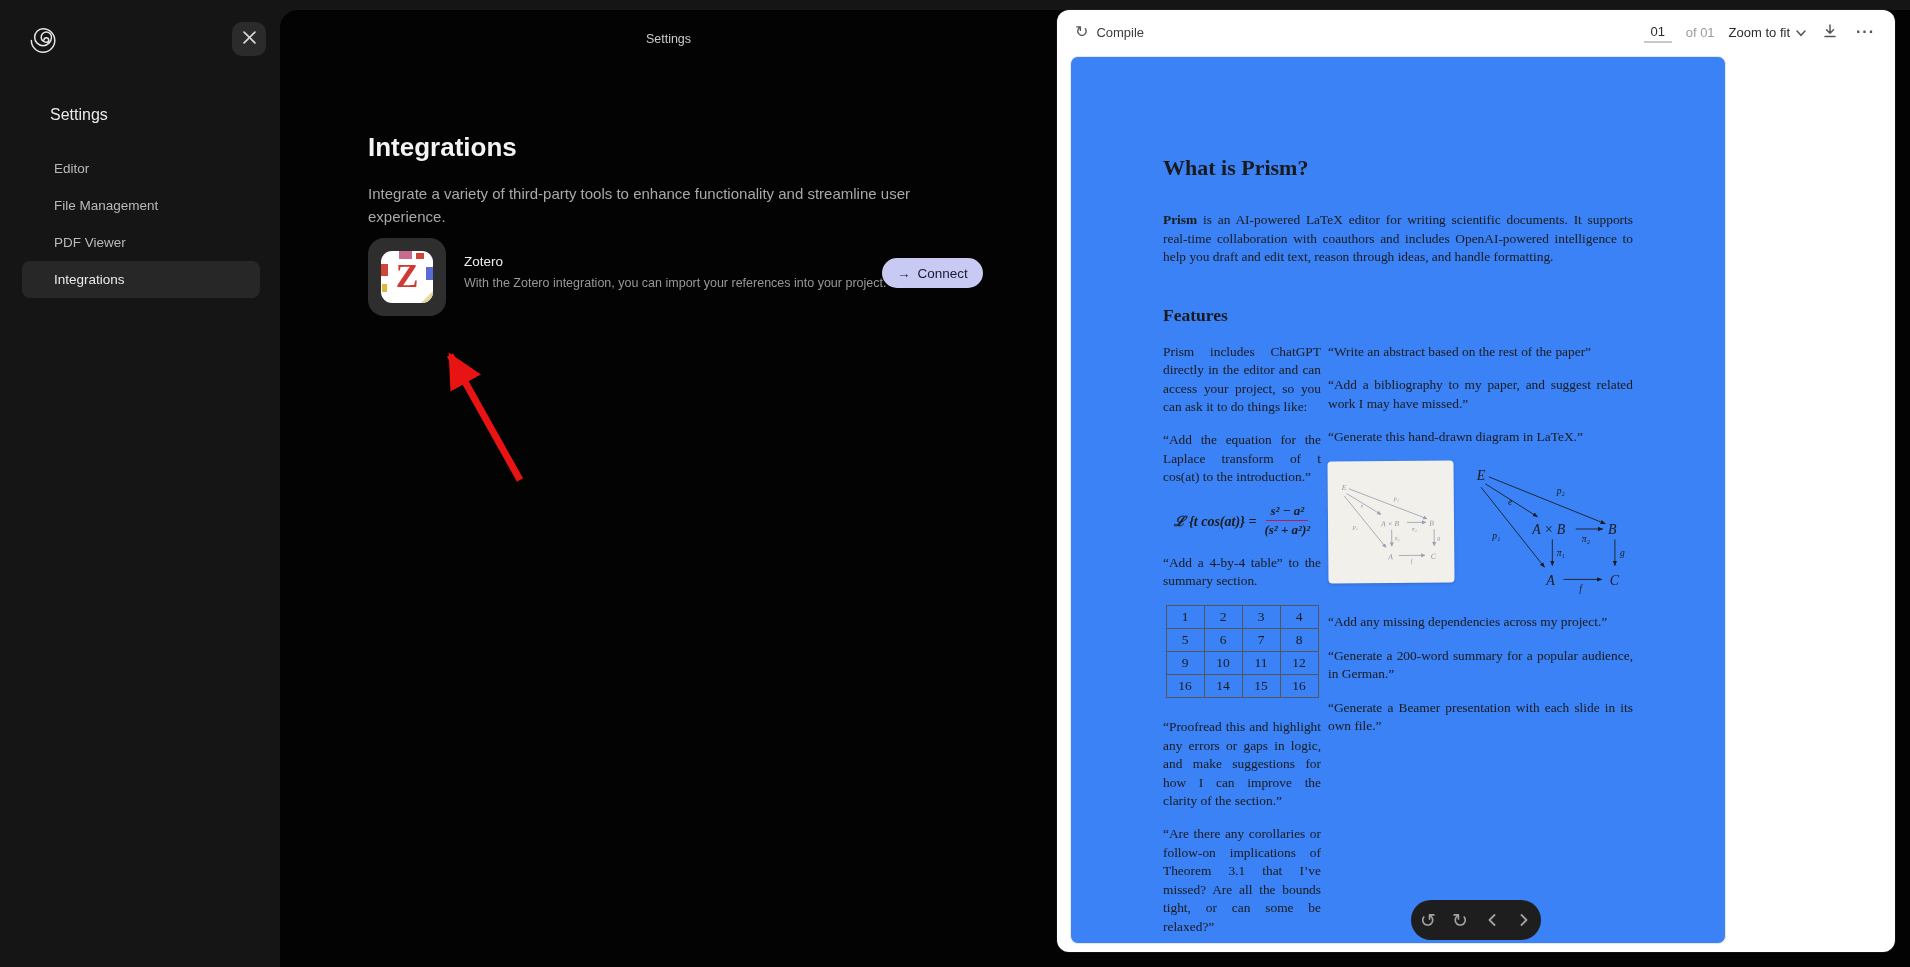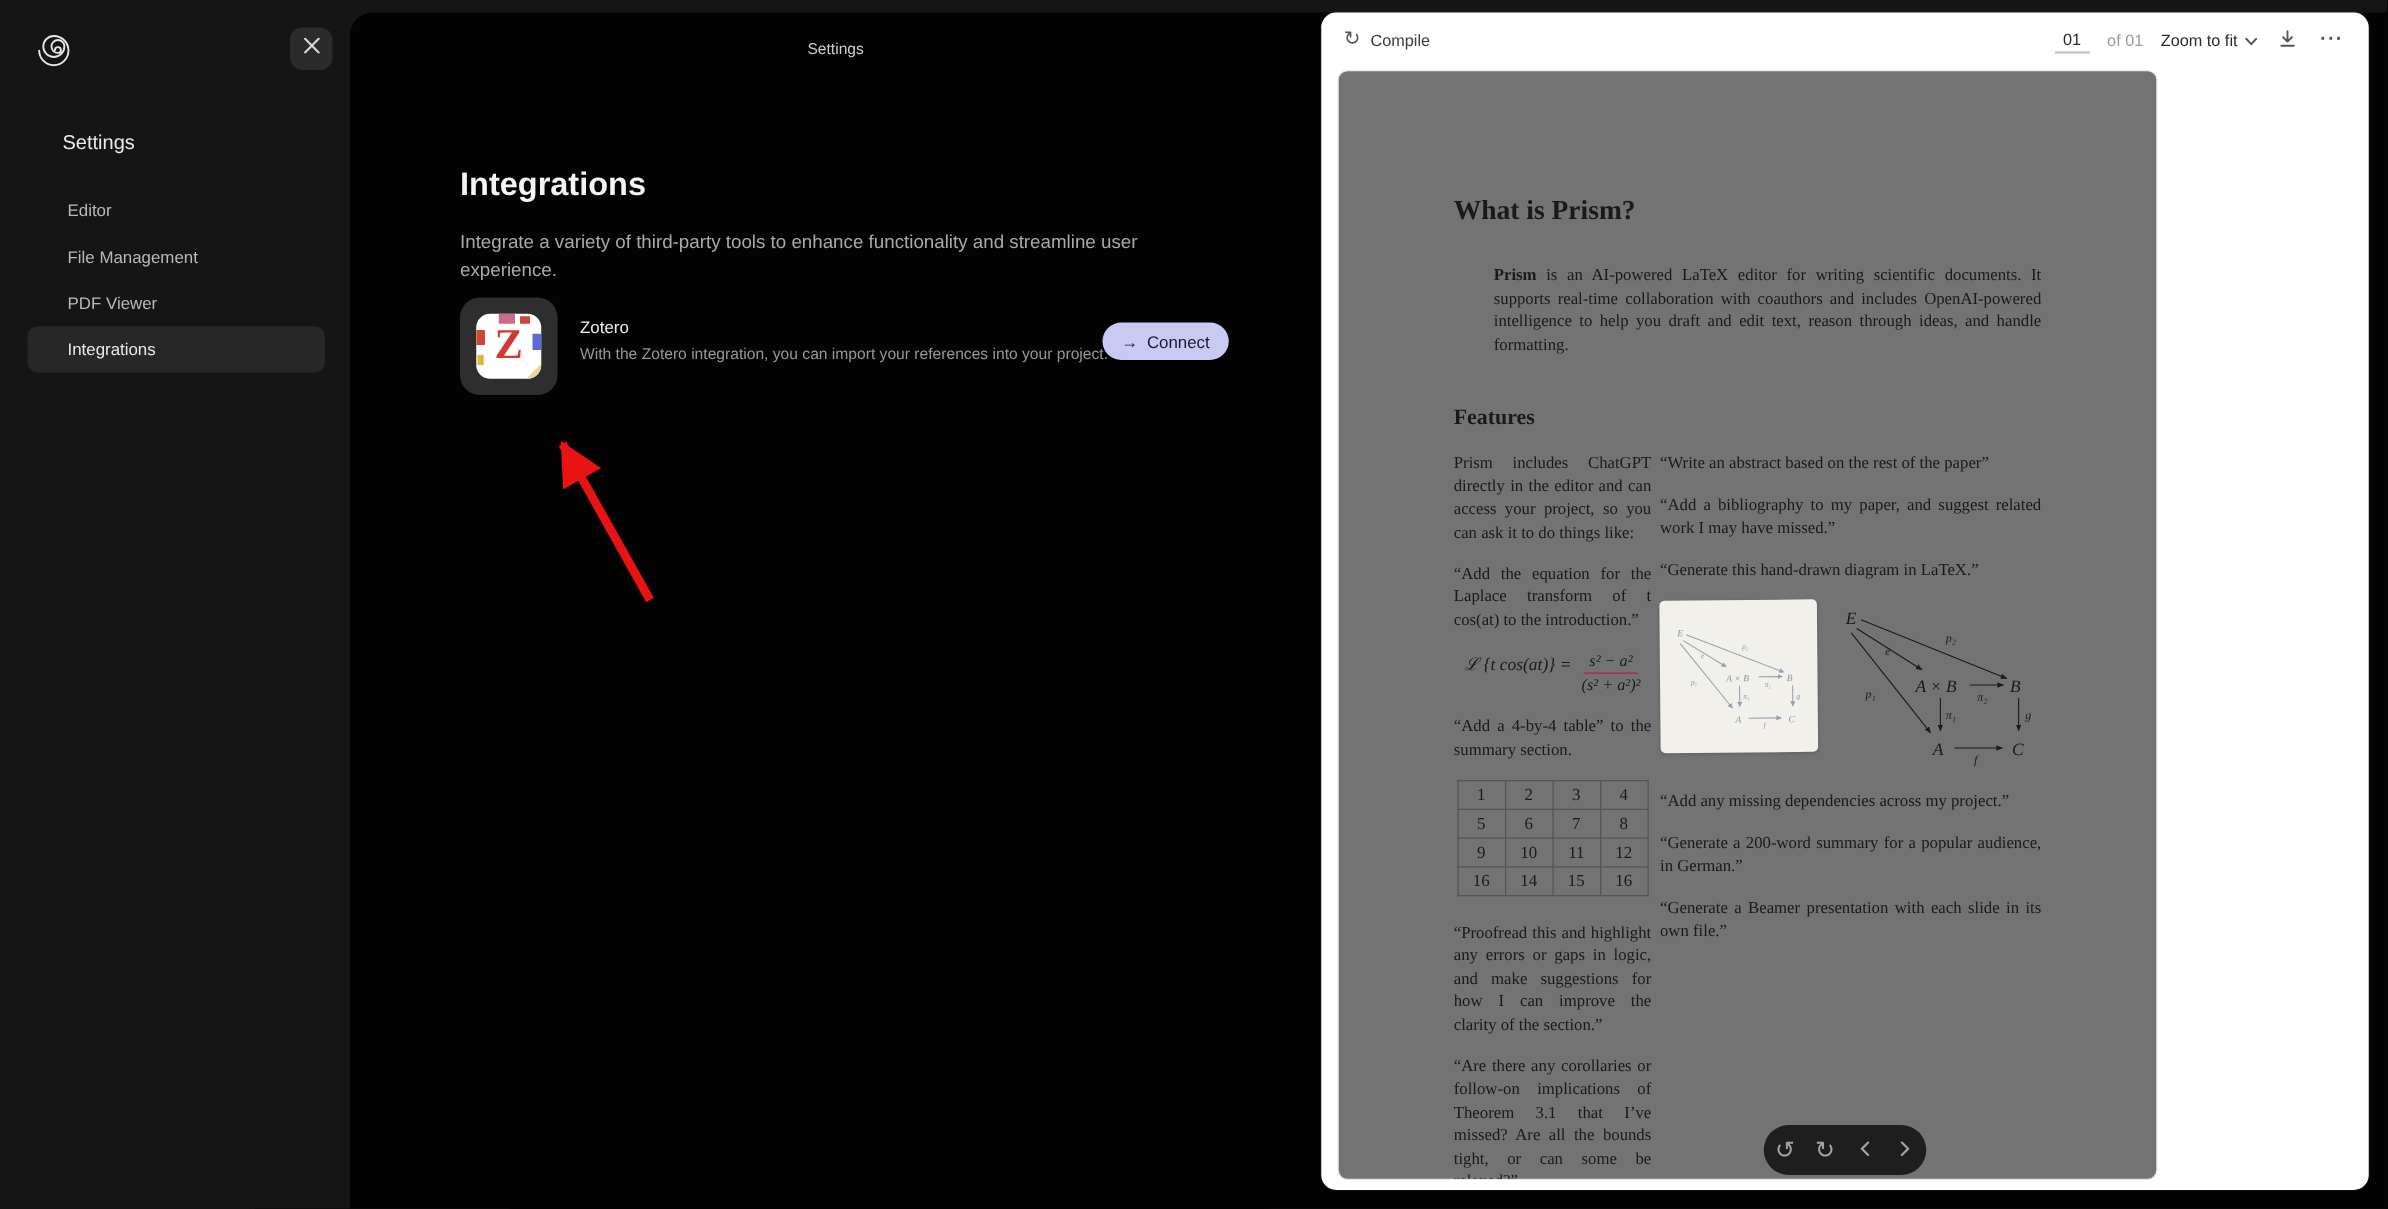--- a/index.html
+++ b/index.html
@@ -59,32 +59,32 @@
   .glyph-icon { font-size:16px; color:#555; line-height:1; }
   .page-input { width:28px; text-align:center; font-size:13px; color:#2b2b2b; border:none;
                 border-bottom:2px solid #c9c9c9; outline:none; padding:2px 0;
                 font-family:"Liberation Sans", sans-serif;margin-left:28px; }
   .page-of { color:#9b9b9b; font-size:13px; }
   .zoom-fit { display:flex; align-items:flex-end; gap:6px; color:#2b2b2b; font-size:13px; cursor:pointer; }
   .icon-btn { background:none; border:none; cursor:pointer; display:flex; align-items:center;
               justify-content:center; padding:2px; }
   .more-dots { font-size:16px; color:#555; letter-spacing:1px; font-weight:700; }
 
-  .pdf-page { position:absolute; left:13px; top:46px; width:656px; height:888px; background:#737373;
+  .pdf-page { position:absolute; left:13px; top:46px; width:656px; height:888px; background:#3b82f6;
               border:1px solid #e6e6e6; border-radius:8px; overflow:hidden;
               font-family:"Liberation Serif", "DejaVu Serif", serif; color:#1a1a1a; }
   .doc { padding:98px 92px 0 92px; }
   .doc-title { font-size:22px; font-weight:700; margin-bottom:30px; }
-  .doc-intro { font-size:13.4px; line-height:18.6px; text-align:justify; margin-bottom:38px;margin-left:32px; }
+  .doc-intro { font-size:13.4px; line-height:18.6px; text-align:justify; margin-bottom:38px; }
   .doc-h2 { font-size:17.5px; font-weight:700; margin-bottom:17px; }
   .cols { display:flex; gap:7px; }
   .col { width:305px; }
   .dp { font-size:13.4px; line-height:18.4px; text-align:justify; margin-bottom:15px; }
-  .equation { display:flex; align-items:flex-start; justify-content:center; gap:8px; margin:16px 0 16px;
-              font-size:14px; font-style:italic; }
+  .equation { display:flex; align-items:center; justify-content:center; gap:8px; margin:16px 0 16px;
+              font-size:14px; font-style:italic;font-weight:bold; }
   .frac { display:inline-flex; flex-direction:column; align-items:center; font-size:13px; }
   .frac .num { padding:0 4px 1px; border-bottom:1px solid #be185d; }
   .frac .den { padding-top:1px; }
   .num-table { border-collapse:collapse; margin:6px auto 20px; }
   .num-table td { border:1px solid #555; width:38px; height:23px; text-align:center; font-size:13.5px; }
   .diagram-row { display:flex; align-items:flex-start; gap:14px; margin:8px 0 16px; }
   .sketch { width:128px; height:122px; background:#f2f0ea; border-radius:4px;
             box-shadow:0 1px 3px rgba(0,0,0,0.18); display:flex; align-items:center;
             justify-content:center; transform:rotate(-0.5deg); }
   .collab-h { margin-top:40px; }

